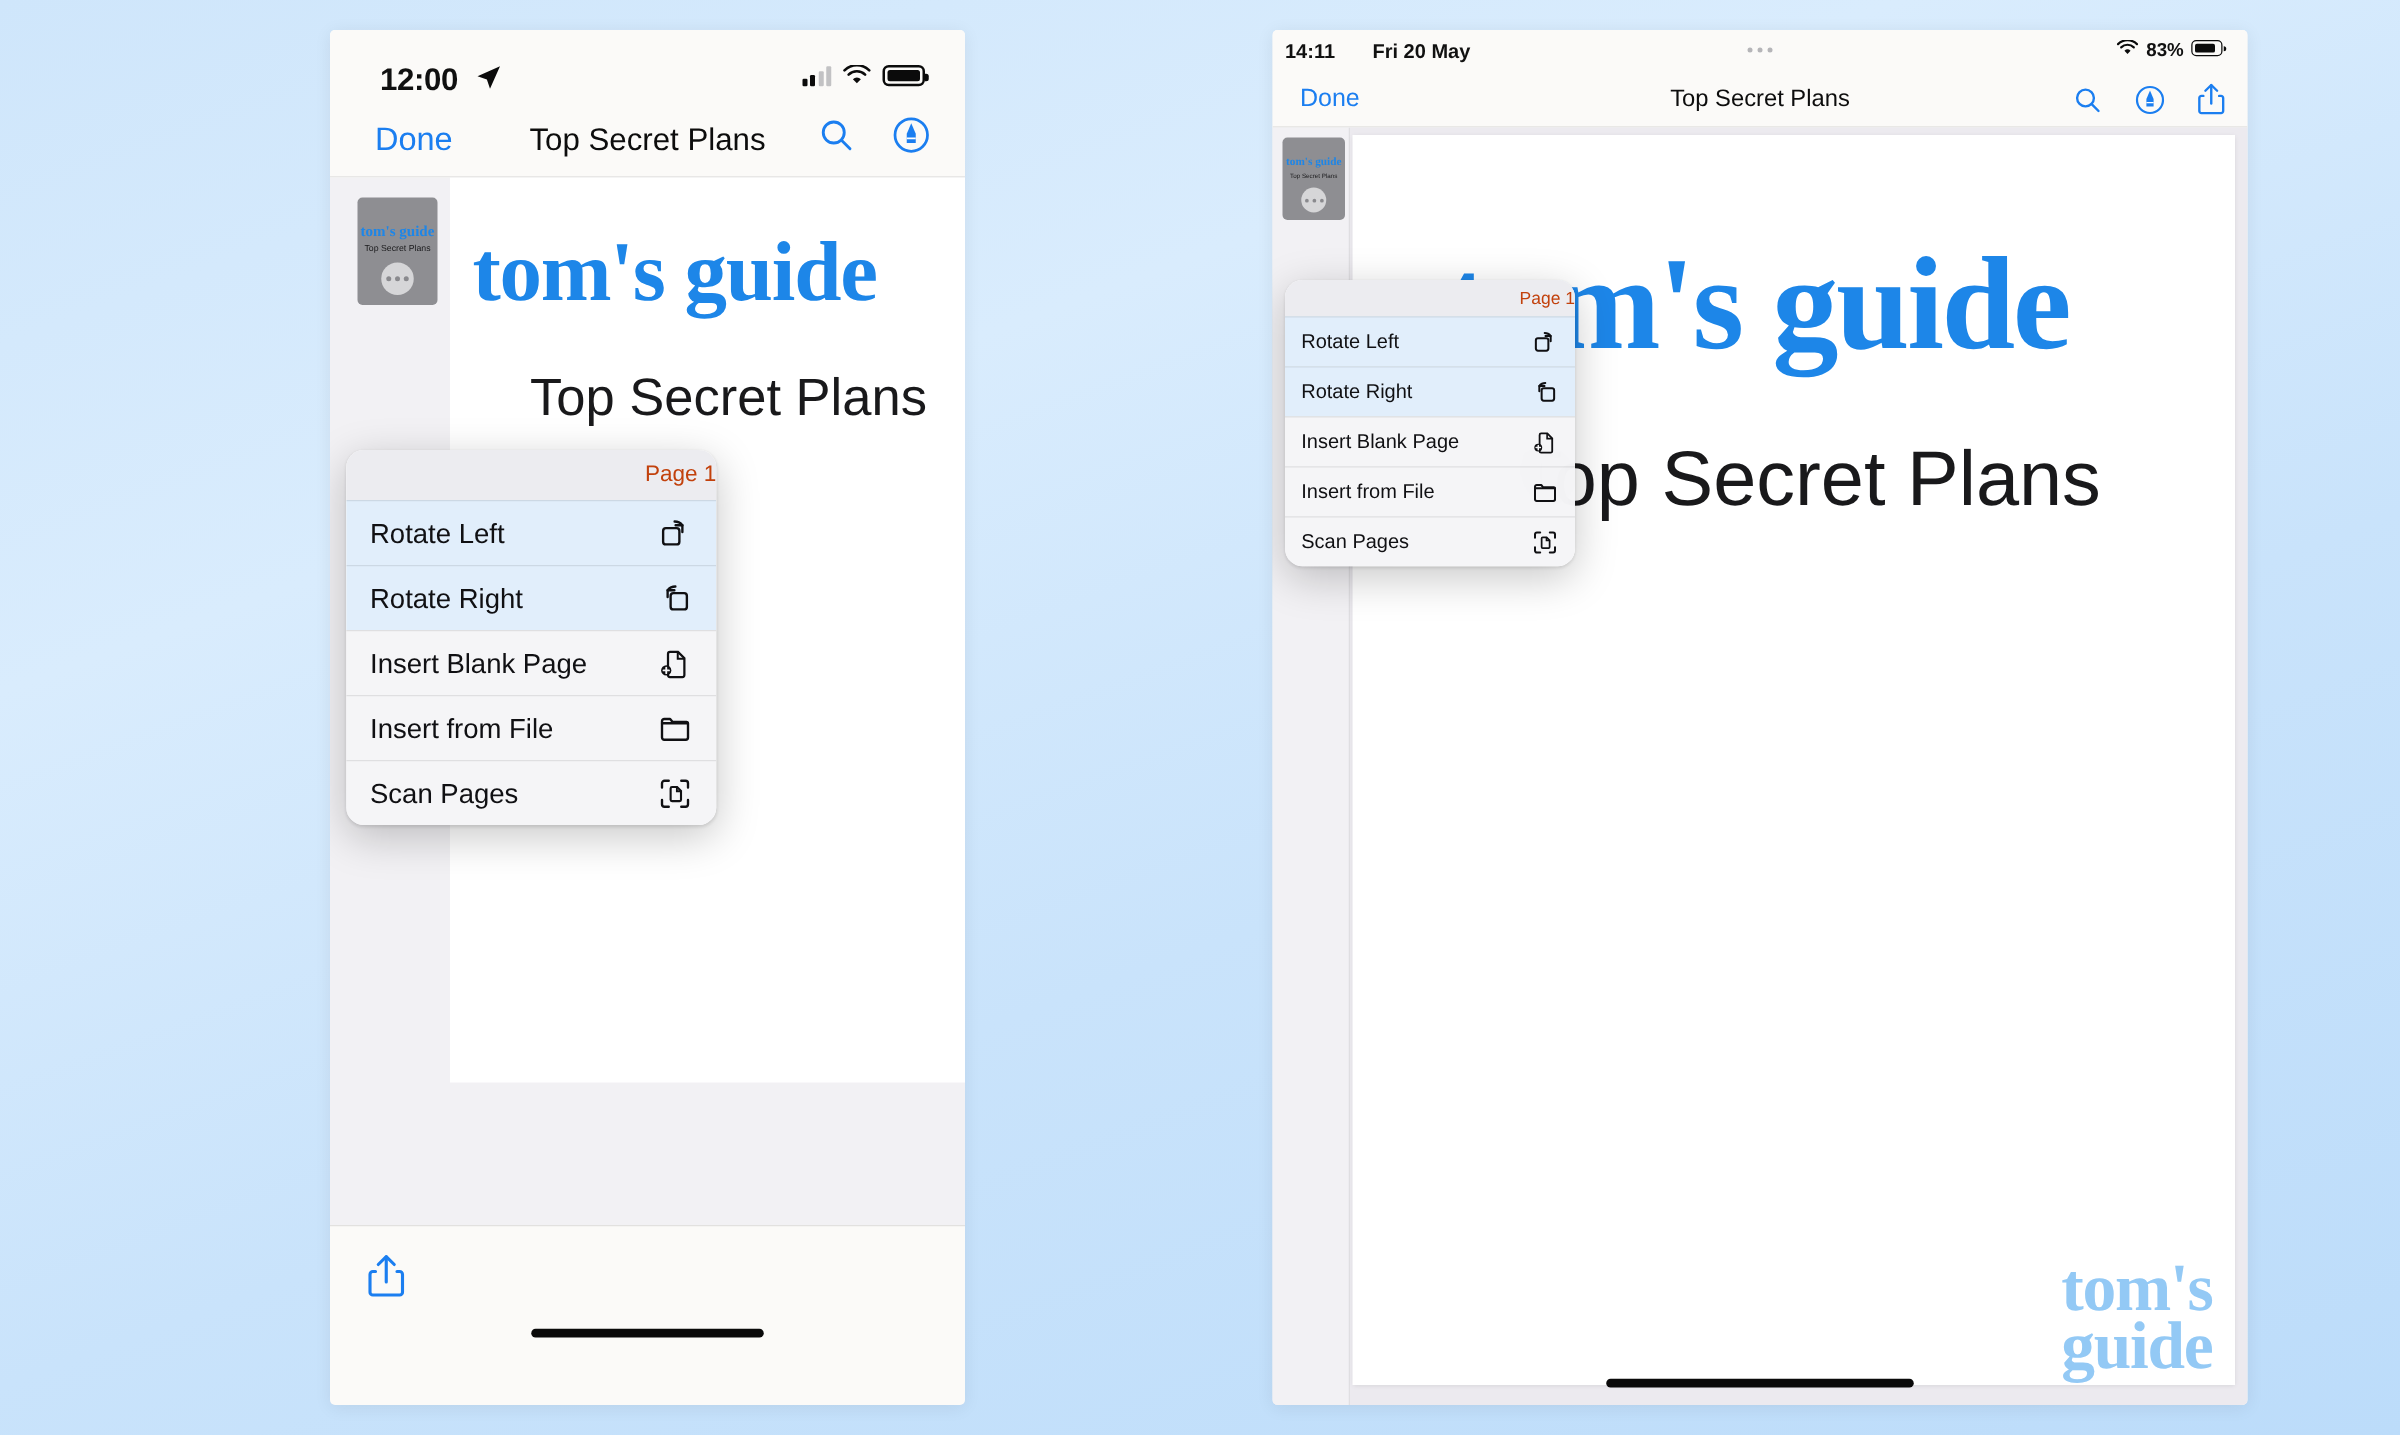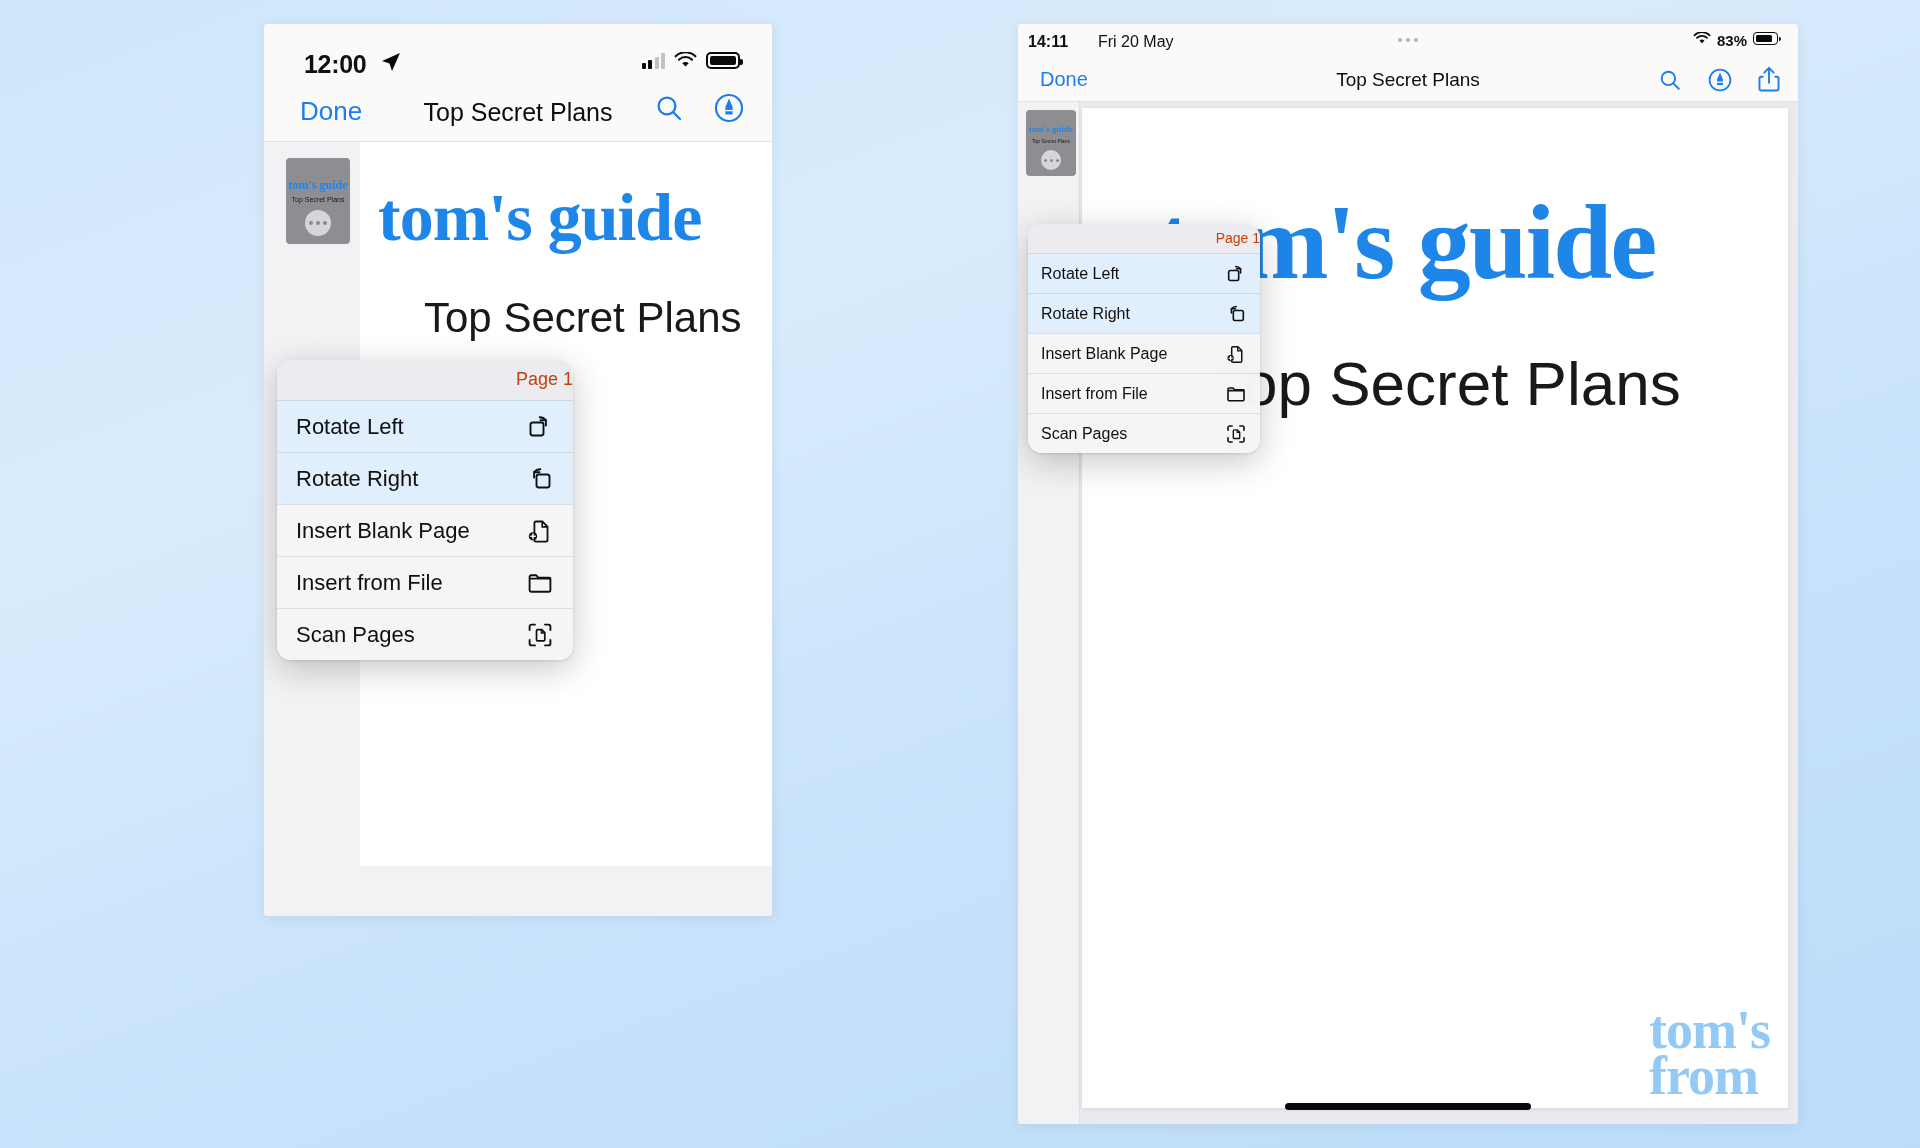--- a/index.html
+++ b/index.html
@@ -10,21 +10,21 @@
   }
   body {
     background: linear-gradient(160deg, #cfe6fb 0%, #d9ecfd 30%, #c9e3fb 60%, #bcdcfa 100%);
     position: relative;
   }
 
   
   .phone {
     position: absolute;
     left: 264px; top: 24px;
-    width: 508px; height: 892px;
+    width: 508px; height: 1100px;
     background: #fbfaf8;
     border-radius: 4px;
     overflow: hidden;
     box-shadow: 0 2px 14px rgba(0,0,0,.07);
   }
   .phone-statusbar {
     position: relative;
     height: 58px;
     background: #fbfaf8;
   }
@@ -163,21 +163,21 @@
   }
   .tab-statusbar {
     position: relative; height: 34px; background: #fbfaf8;
   }
   .tab-time {
     position: absolute; left: 10px; top: 9px;
     font-size: 16px; font-weight: bold; color: #111;
   }
   .tab-date {
     position: absolute; left: 80px; top: 9px;
-    font-size: 16px; font-weight: normal; color: #111;
+    font-size: 16px; font-weight: bold; color: #111;
   }
   .tab-dots {
     position: absolute; left: 50%; transform: translateX(-50%); top: 14px;
     display: flex; gap: 4px;
   }
   .tab-dots i { width: 4px; height: 4px; border-radius: 50%; background: #b5b5b8; display:block; }
   .tab-status-right {
     position: absolute; right: 20px; top: 8px;
     display: flex; align-items: flex-start; gap: 6px;
   }
@@ -488,21 +488,21 @@
       </div>
     </div>
 
     <div class="tab-page">
       <div class="tab-doc-brand">tom's guide</div>
       <div class="tab-doc-sub">Top Secret Plans</div>
     </div>
 
     <div class="watermark">
       <div>tom's</div>
-      <div>from</div>
+      <div>guide</div>
     </div>
 
     <div class="ctxmenu tab-menu">
       <div class="ctx-header">Page 1</div>
 
       <div class="ctx-item hl">
         <span>Rotate Left</span>
         <span class="ctx-ico">
           <svg width="20" height="20" viewBox="0 0 26 26">
             <rect x="3.5" y="8.5" width="13" height="13" rx="2.2" stroke="#101013" stroke-width="2.1" fill="none"></rect>

